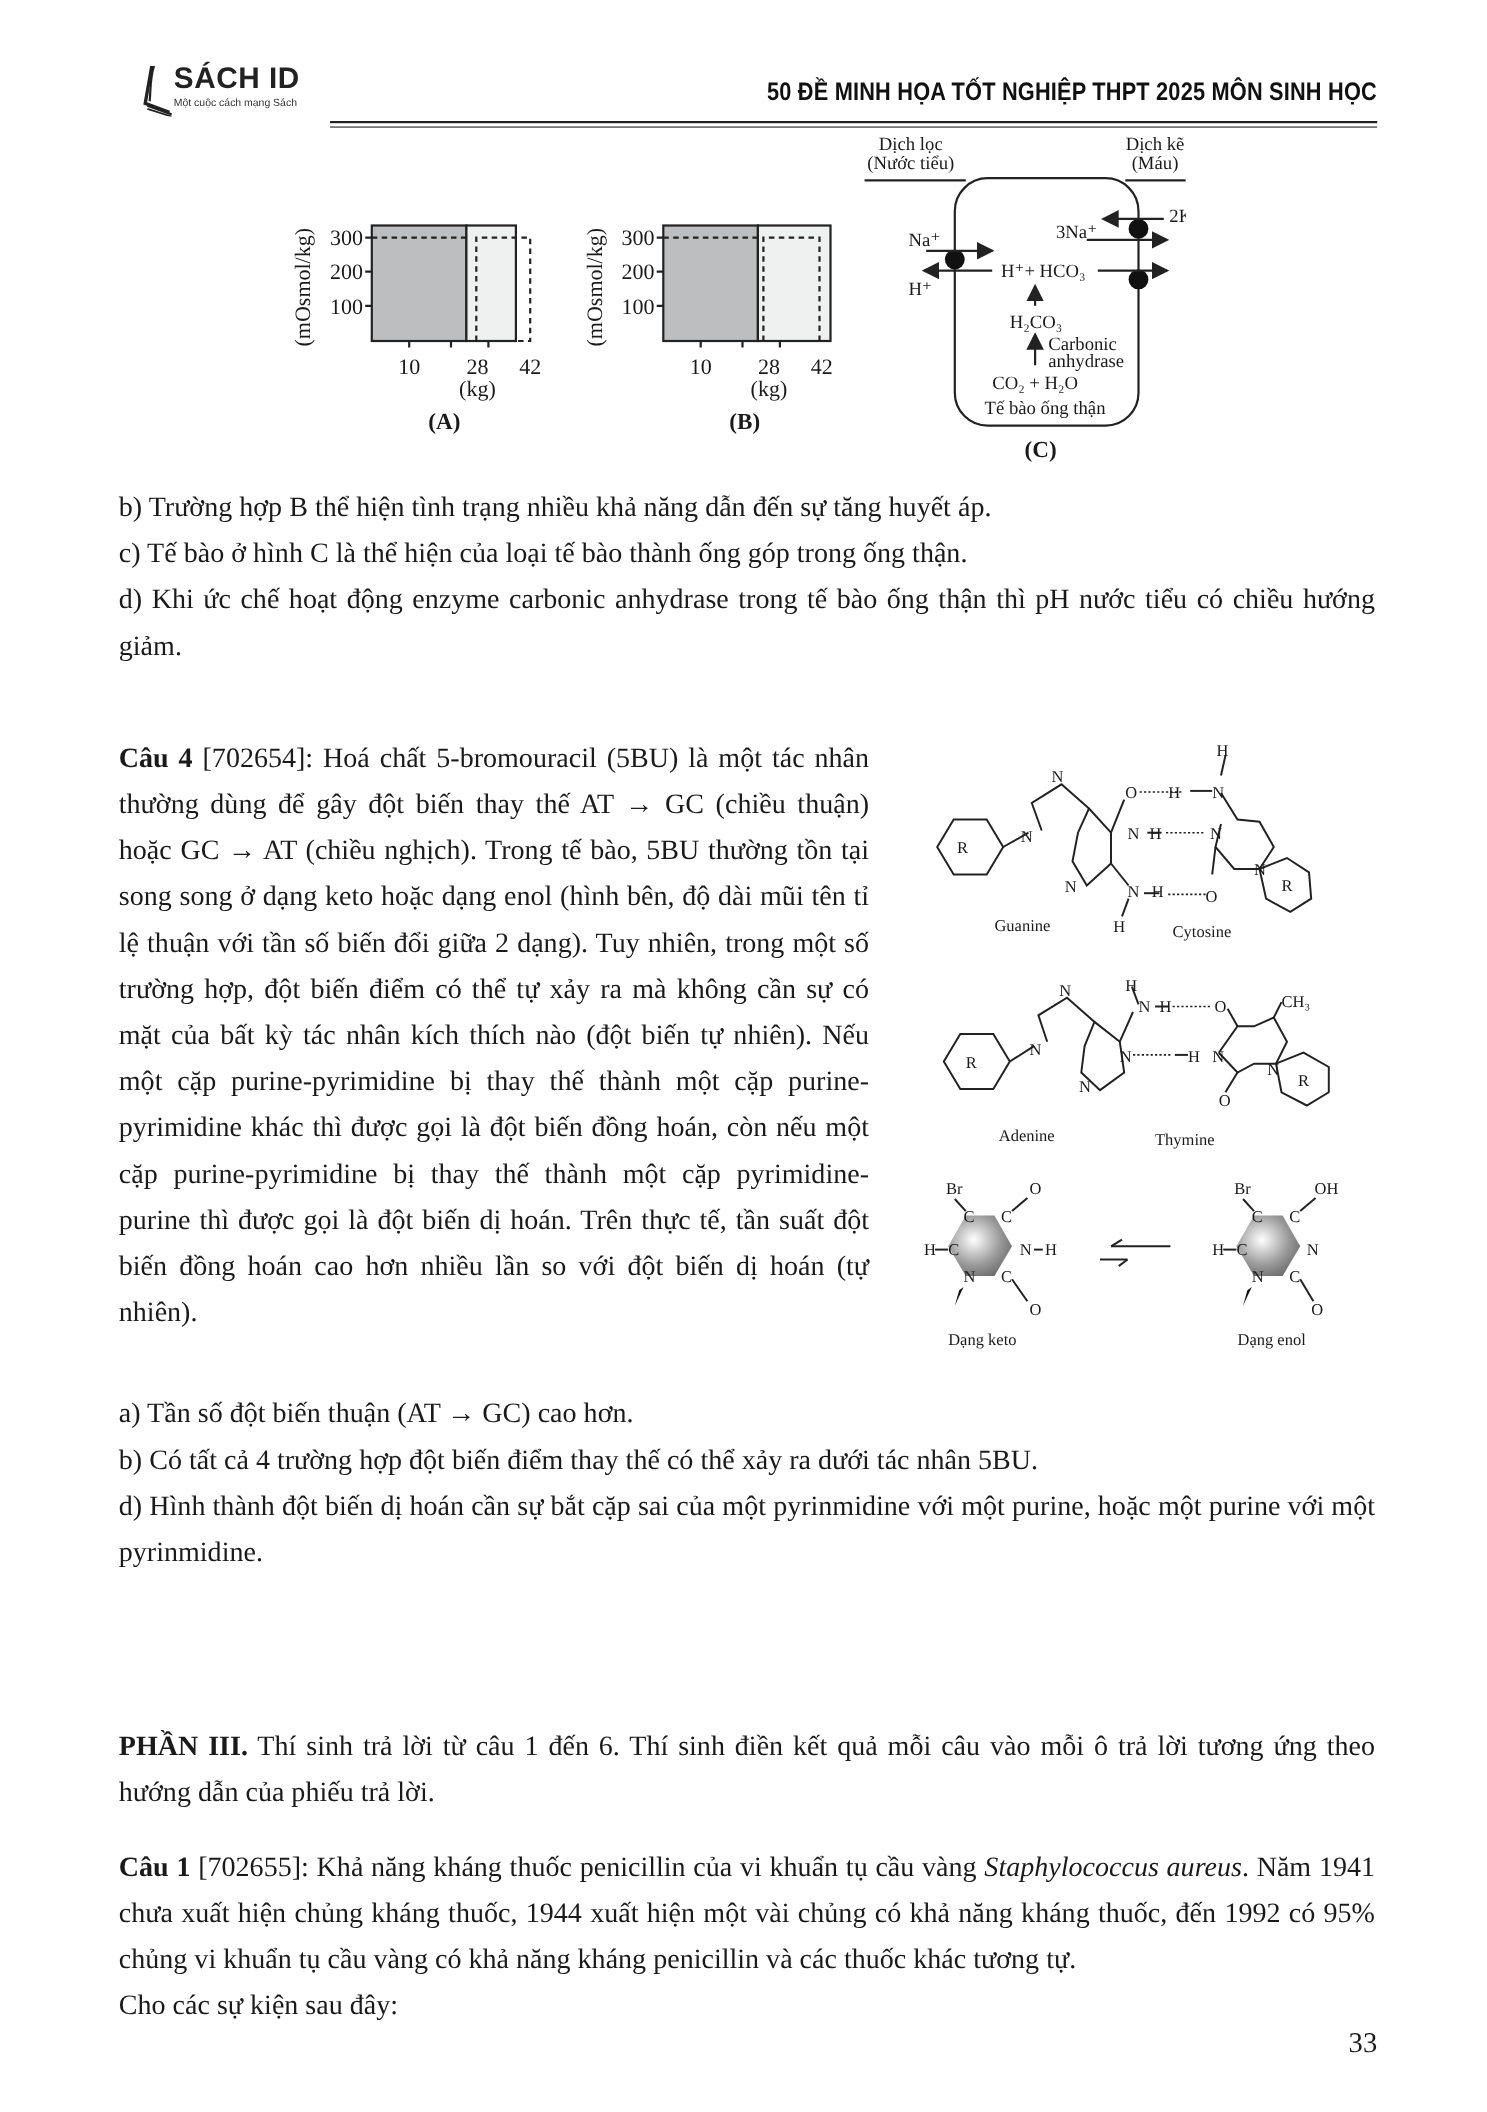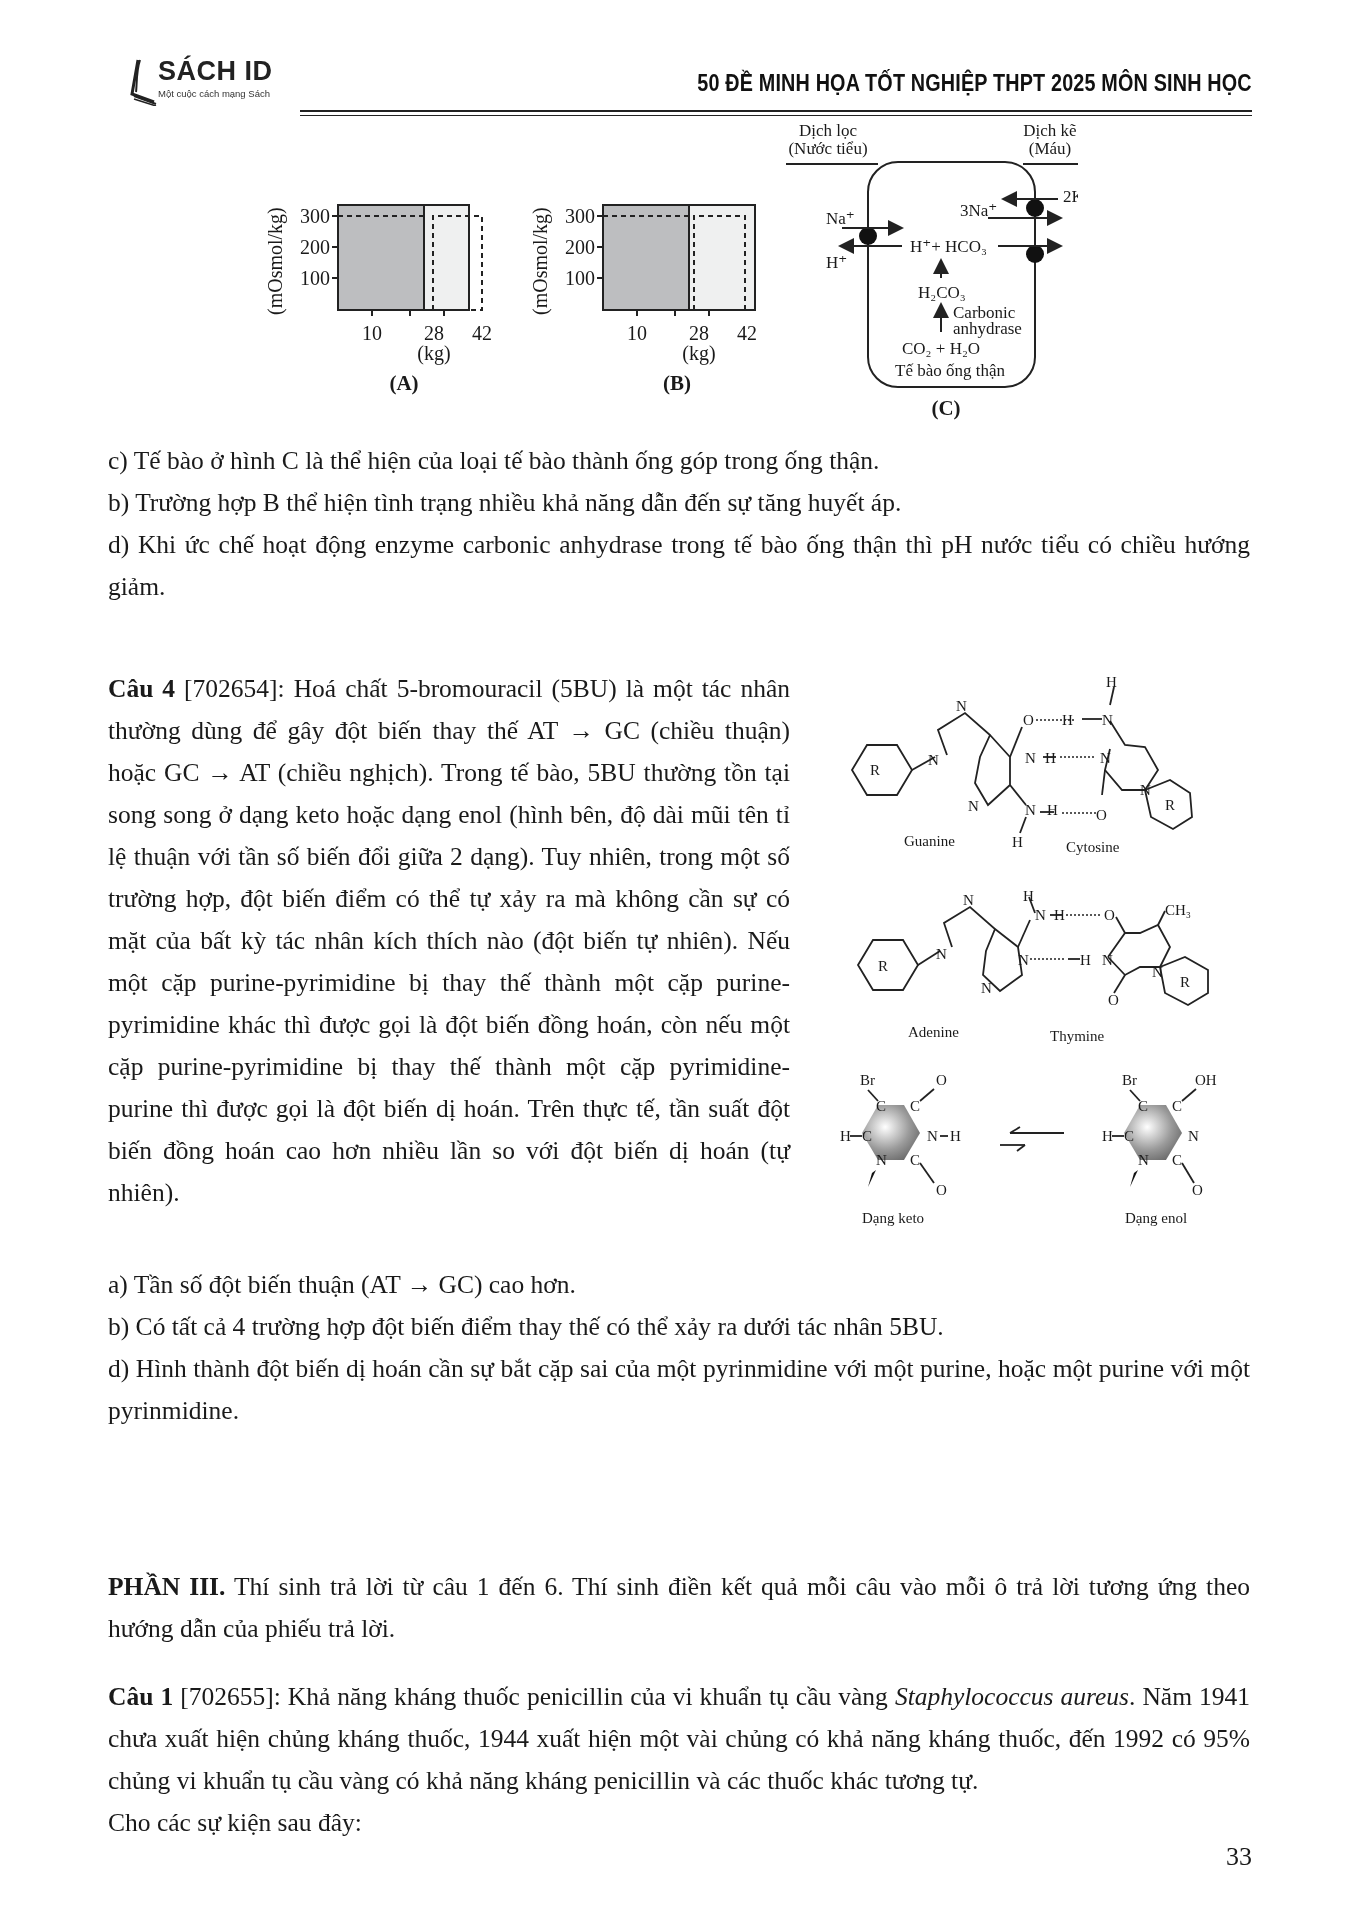--- a/index.html
+++ b/index.html
@@ -135,22 +135,22 @@
     <line x1="163" y1="214" x2="163" y2="186" stroke="#222" stroke-width="2" marker-end="url(#ah)"></line>
     <text class="svg-text" x="175" y="200" font-size="17">Carbonic</text>
     <text class="svg-text" x="175" y="216" font-size="17">anhydrase</text>
     <text class="svg-text" x="124" y="236" font-size="17">CO₂ + H₂O</text>
     <text class="svg-text" x="172" y="258" font-size="17" text-anchor="middle">Tế bào ống thận</text>
     <text class="svg-text" x="168" y="297" font-size="21" font-weight="bold" text-anchor="middle">(C)</text>
   </svg>
 </div>
 
 <div class="para full" style="top:440px;">
+  <p>b) Trường hợp B thể hiện tình trạng nhiều khả năng dẫn đến sự tăng huyết áp.</p>
   <p>c) Tế bào ở hình C là thể hiện của loại tế bào thành ống góp trong ống thận.</p>
-  <p>b) Trường hợp B thể hiện tình trạng nhiều khả năng dẫn đến sự tăng huyết áp.</p>
   <p class="just">d) Khi ức chế hoạt động enzyme carbonic anhydrase trong tế bào ống thận thì pH nước tiểu có chiều hướng giảm.</p>
 </div>
 
 <div class="para narrow just" style="top:668px;">
   <p><b>Câu 4</b> <span>[702654]:</span> <span>Hoá chất 5-bromouracil (5BU) là một tác nhân thường dùng để gây đột biến thay thế AT → GC (chiều thuận) hoặc GC → AT (chiều nghịch). Trong tế bào, 5BU thường tồn tại song song ở dạng keto hoặc dạng enol (hình bên, độ dài mũi tên tỉ lệ thuận với tần số biến đổi giữa 2 dạng). Tuy nhiên, trong một số trường hợp, đột biến điểm có thể tự xảy ra mà không cần sự có mặt của bất kỳ tác nhân kích thích nào (đột biến tự nhiên). Nếu một cặp purine-pyrimidine bị thay thế thành một cặp purine-pyrimidine khác thì được gọi là đột biến đồng hoán, còn nếu một cặp purine-pyrimidine bị thay thế thành một cặp pyrimidine-purine thì được gọi là đột biến dị hoán. Trên thực tế, tần suất đột biến đồng hoán cao hơn nhiều lần so với đột biến dị hoán (tự nhiên).</span></p>
 </div>
 
 <div class="fig" style="left:840px; top:675px;">
   <svg width="400" height="560" viewBox="0 0 400 560">
     <g stroke="#222" stroke-width="1.8" fill="none">

